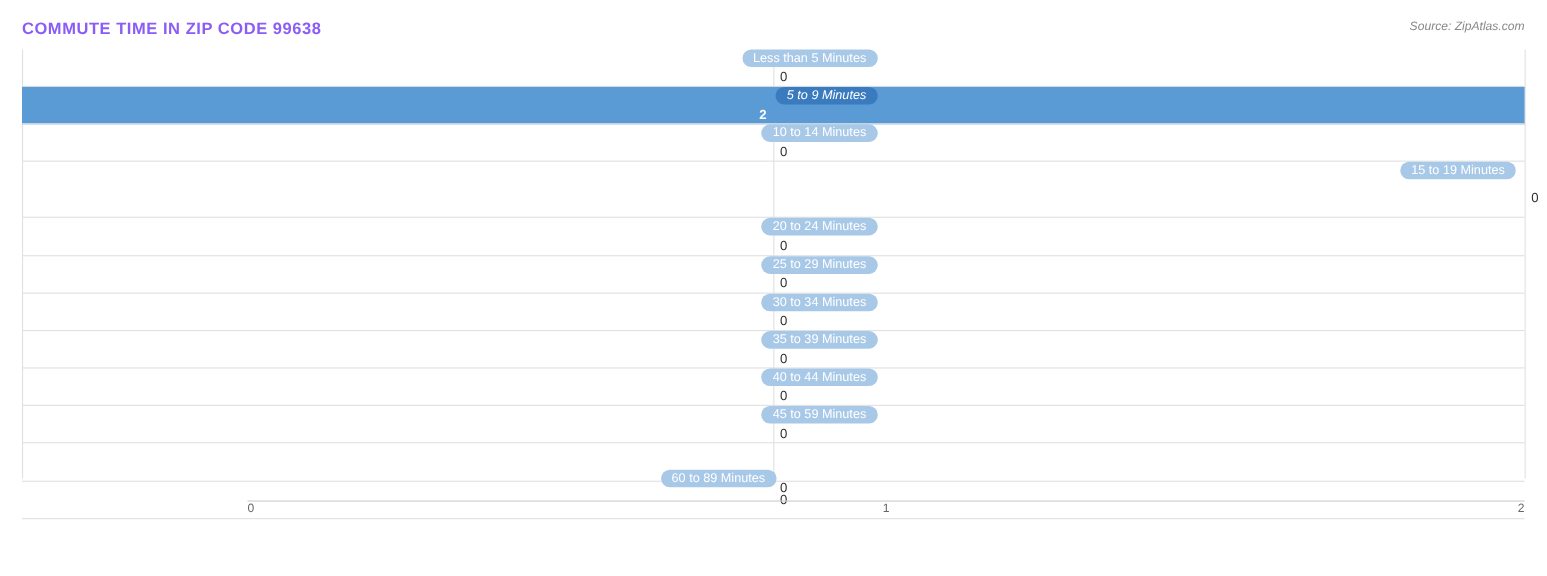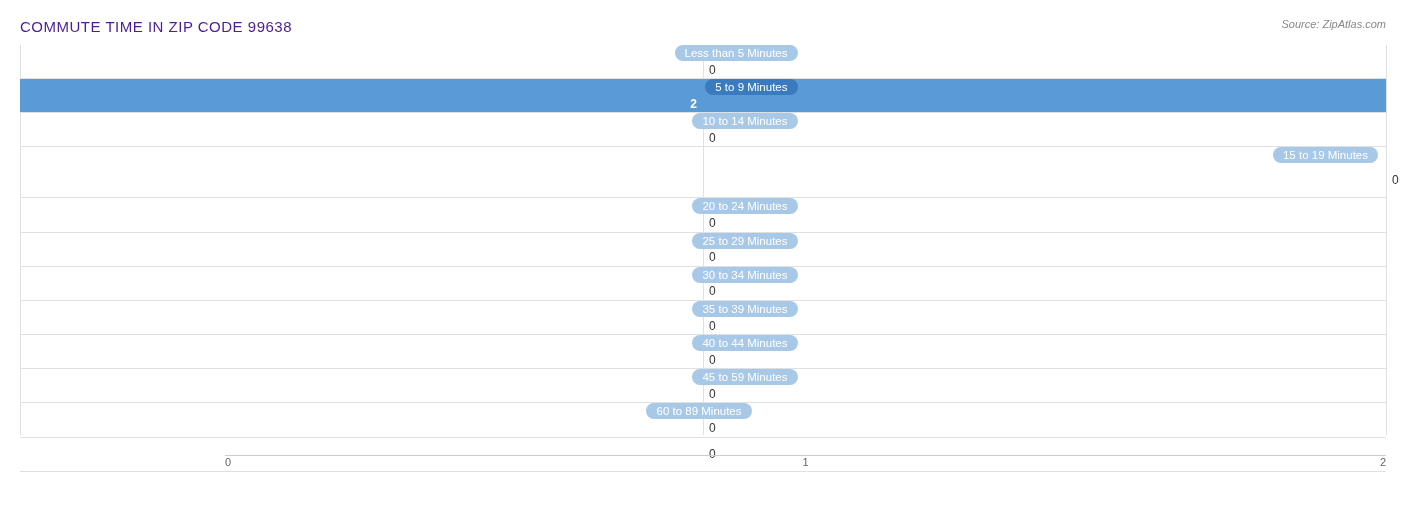--- a/index.html
+++ b/index.html
@@ -19,22 +19,22 @@
       position: relative;
     }
     .chart-header {
       display: flex;
       justify-content: space-between;
       align-items: flex-start;
       margin-bottom: 10px;
     }
     .chart-title {
       font-size: 15px;
-      font-weight: normal;
-      color: #4c1d95;
+      font-weight: bold;
+      color: #8b5cf6;
       letter-spacing: 0.5px;
       text-transform: uppercase;
     }
     .chart-source {
       font-size: 11px;
       color: #888;
       font-style: italic;
     }
     .chart-area {
       position: relative;
@@ -124,21 +124,21 @@
         <div class="grid-line" style="left: 100%;"></div>
         <div class="bar-row" style="height: 34.1667px; border-bottom: 1px solid rgb(224, 224, 224); display: flex; align-items: center; position: relative;">
           <div class="bar-label" style="width: 205px; flex-shrink: 0; display: flex; align-items: center; justify-content: flex-end; padding-right: 8px;">
             <span class="label-pill">Less than 5 Minutes</span>
           </div>
           <div class="bar-track" style="flex: 1 1 0%; height: 100%; position: relative; display: flex; align-items: center;">
             <span style="position: absolute; left: 6px; color: rgb(51, 51, 51); font-size: 12px;">0</span>
           </div>
         </div>
         <div class="bar-row highlighted" style="height: 34.1667px; border-bottom: 1px solid rgb(224, 224, 224); display: flex; align-items: center; position: relative; background-color: rgb(91, 155, 213);">
-          <div class="bar-label" style="width: 205px; flex-shrink: 0; display: flex; align-items: center; justify-content: flex-end; padding-right: 8px;">
+          <div class="bar-label" style="width: 205px; flex-shrink: 0; display: flex; align-items: center; justify-content: flex-end; padding-right: 8px; font-style: italic;">
             <span class="label-pill" style="background: rgb(58, 122, 191);">5 to 9 Minutes</span>
           </div>
           <div class="bar-track" style="flex: 1 1 0%; height: 100%; position: relative; display: flex; align-items: center;">
             <div style="position: absolute; left: 0px; top: 0px; height: 100%; width: 100%; background: rgb(91, 155, 213);"></div>
             <span style="position: absolute; right: 6px; color: rgb(255, 255, 255); font-weight: bold; font-size: 12px; z-index: 2;">2</span>
           </div>
         </div>
         <div class="bar-row" style="height: 34.1667px; border-bottom: 1px solid rgb(224, 224, 224); display: flex; align-items: center; position: relative;">
           <div class="bar-label" style="width: 205px; flex-shrink: 0; display: flex; align-items: center; justify-content: flex-end; padding-right: 8px;">
             <span class="label-pill">10 to 14 Minutes</span>
@@ -197,21 +197,21 @@
         </div>
         <div class="bar-row" style="height: 34.1667px; border-bottom: 1px solid rgb(224, 224, 224); display: flex; align-items: center; position: relative;">
           <div class="bar-label" style="width: 205px; flex-shrink: 0; display: flex; justify-content: flex-end; padding-right: 8px;">
             <span class="label-pill">45 to 59 Minutes</span>
           </div>
           <div class="bar-track" style="flex: 1 1 0%; height: 100%; position: relative; display: flex; align-items: center;">
             <span style="position: absolute; left: 6px; color: rgb(51, 51, 51); font-size: 12px;">0</span>
           </div>
         </div>
         <div class="bar-row" style="height: 34.1667px; border-bottom: 1px solid rgb(224, 224, 224); display: flex; align-items: center; position: relative;">
-          <div class="bar-label" style="width: 205px; flex-shrink: 0; display: flex; align-items: center; justify-content: center; padding-right: 8px;">
+          <div class="bar-label" style="width: 205px; flex-shrink: 0; display: flex; align-items: center; justify-content: flex-start; padding-right: 8px; margin-top: 24px;">
             <span class="label-pill">60 to 89 Minutes</span>
           </div>
           <div class="bar-track" style="flex: 1 1 0%; height: 100%; position: relative; display: flex; align-items: center;">
             <span style="position: absolute; left: 6px; color: rgb(51, 51, 51); font-size: 12px;">0</span>
           </div>
         </div>
         <div class="bar-row" style="height: 34.1667px; border-bottom: 1px solid rgb(224, 224, 224); display: flex; align-items: center; position: relative;">
           <div class="bar-track" style="flex: 1 1 0%; height: 100%; position: relative; display: flex; align-items: center;">
             <span style="position: absolute; left: 6px; color: rgb(51, 51, 51); font-size: 12px;">0</span>
           </div>

